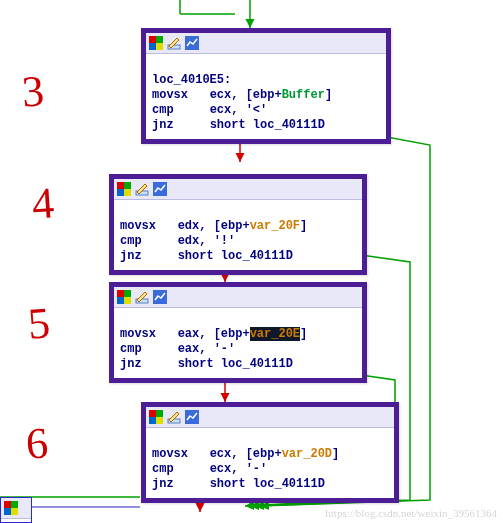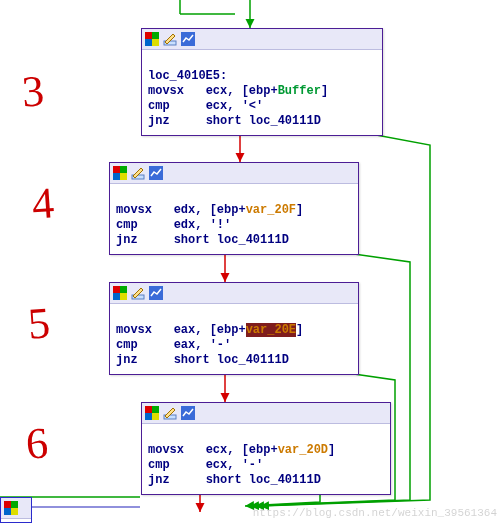--- a/index.html
+++ b/index.html
@@ -14,21 +14,21 @@
     overflow: hidden;
   }
   .canvas {
     position: relative;
     width: 503px;
     height: 523px;
   }
   .node {
     position: absolute;
     background: #ffffff;
-    border: 1px solid #4c1d95;
+    border: 5px solid #4c1d95;
     box-shadow: 1px 1px 2px rgba(0,0,0,0.15);
   }
   .titlebar {
     height: 18px;
     background: #e8e8f8;
     border-bottom: 1px solid #bcbce0;
     display: flex;
     align-items: center;
     padding: 1px 2px;
     gap: 2px;
@@ -46,36 +46,36 @@
     line-height: 15px;
     white-space: pre;
     color: #000080;
     font-weight: bold;
   }
   .kw-loc { color: #000080; }
   .kw-op { color: #000080; }
   .reg { color: #000080; }
   .sym-buffer { color: #009933; }
   .sym-var { color: #cc7a00; }
-  .hl { background: #7f1d1d; }
+  .hl { background: #0f172a; }
   .lit { color: #000080; }
   .annot {
     position: absolute;
     font-family: "Comic Sans MS", cursive;
     font-size: 44px;
     color: #cc0000;
     font-weight: normal;
     transform: rotate(-4deg);
   }
   .flow { position:absolute; pointer-events:none; }
   .watermark {
     position:absolute;
     right:6px;
     bottom:4px;
-    font-family: Liberation Mono, monospace;
+    font-family: Liberation Serif, serif;
     font-size:11px;
     color: rgba(0,0,0,0.18);
   }
   .partial-node {
     position:absolute;
     left:0; bottom:0;
     width:30px; height:24px;
     border:1px solid #2b2bcc;
     background:#fff;
   }
@@ -152,21 +152,21 @@
           </svg>
         </span>
     </div>
     <div class="body">
 <span class="kw-loc">loc_4010E5:</span>
 <span class="kw-op">movsx</span>   <span class="reg">ecx</span><span>, [ebp+</span><span class="sym-buffer">Buffer</span><span>]</span>
 <span class="kw-op">cmp</span>     <span class="reg">ecx</span><span class="lit">, '&lt;'</span>
 <span class="kw-op">jnz</span>     <span>short loc_40111D</span></div>
   </div>
 
-  <div class="node" style="left:109px; top:162px; width:248px;">
+  <div class="node" style="left:109px; top:174px; width:248px;">
     <div class="titlebar">
       <span class="icon">
           <svg width="14" height="14">
             <rect x="0" y="0" width="7" height="7" fill="#d00"></rect>
             <rect x="7" y="0" width="7" height="7" fill="#0a0"></rect>
             <rect x="0" y="7" width="7" height="7" fill="#06c"></rect>
             <rect x="7" y="7" width="7" height="7" fill="#dd0"></rect>
           </svg>
         </span>
       <span class="icon">

